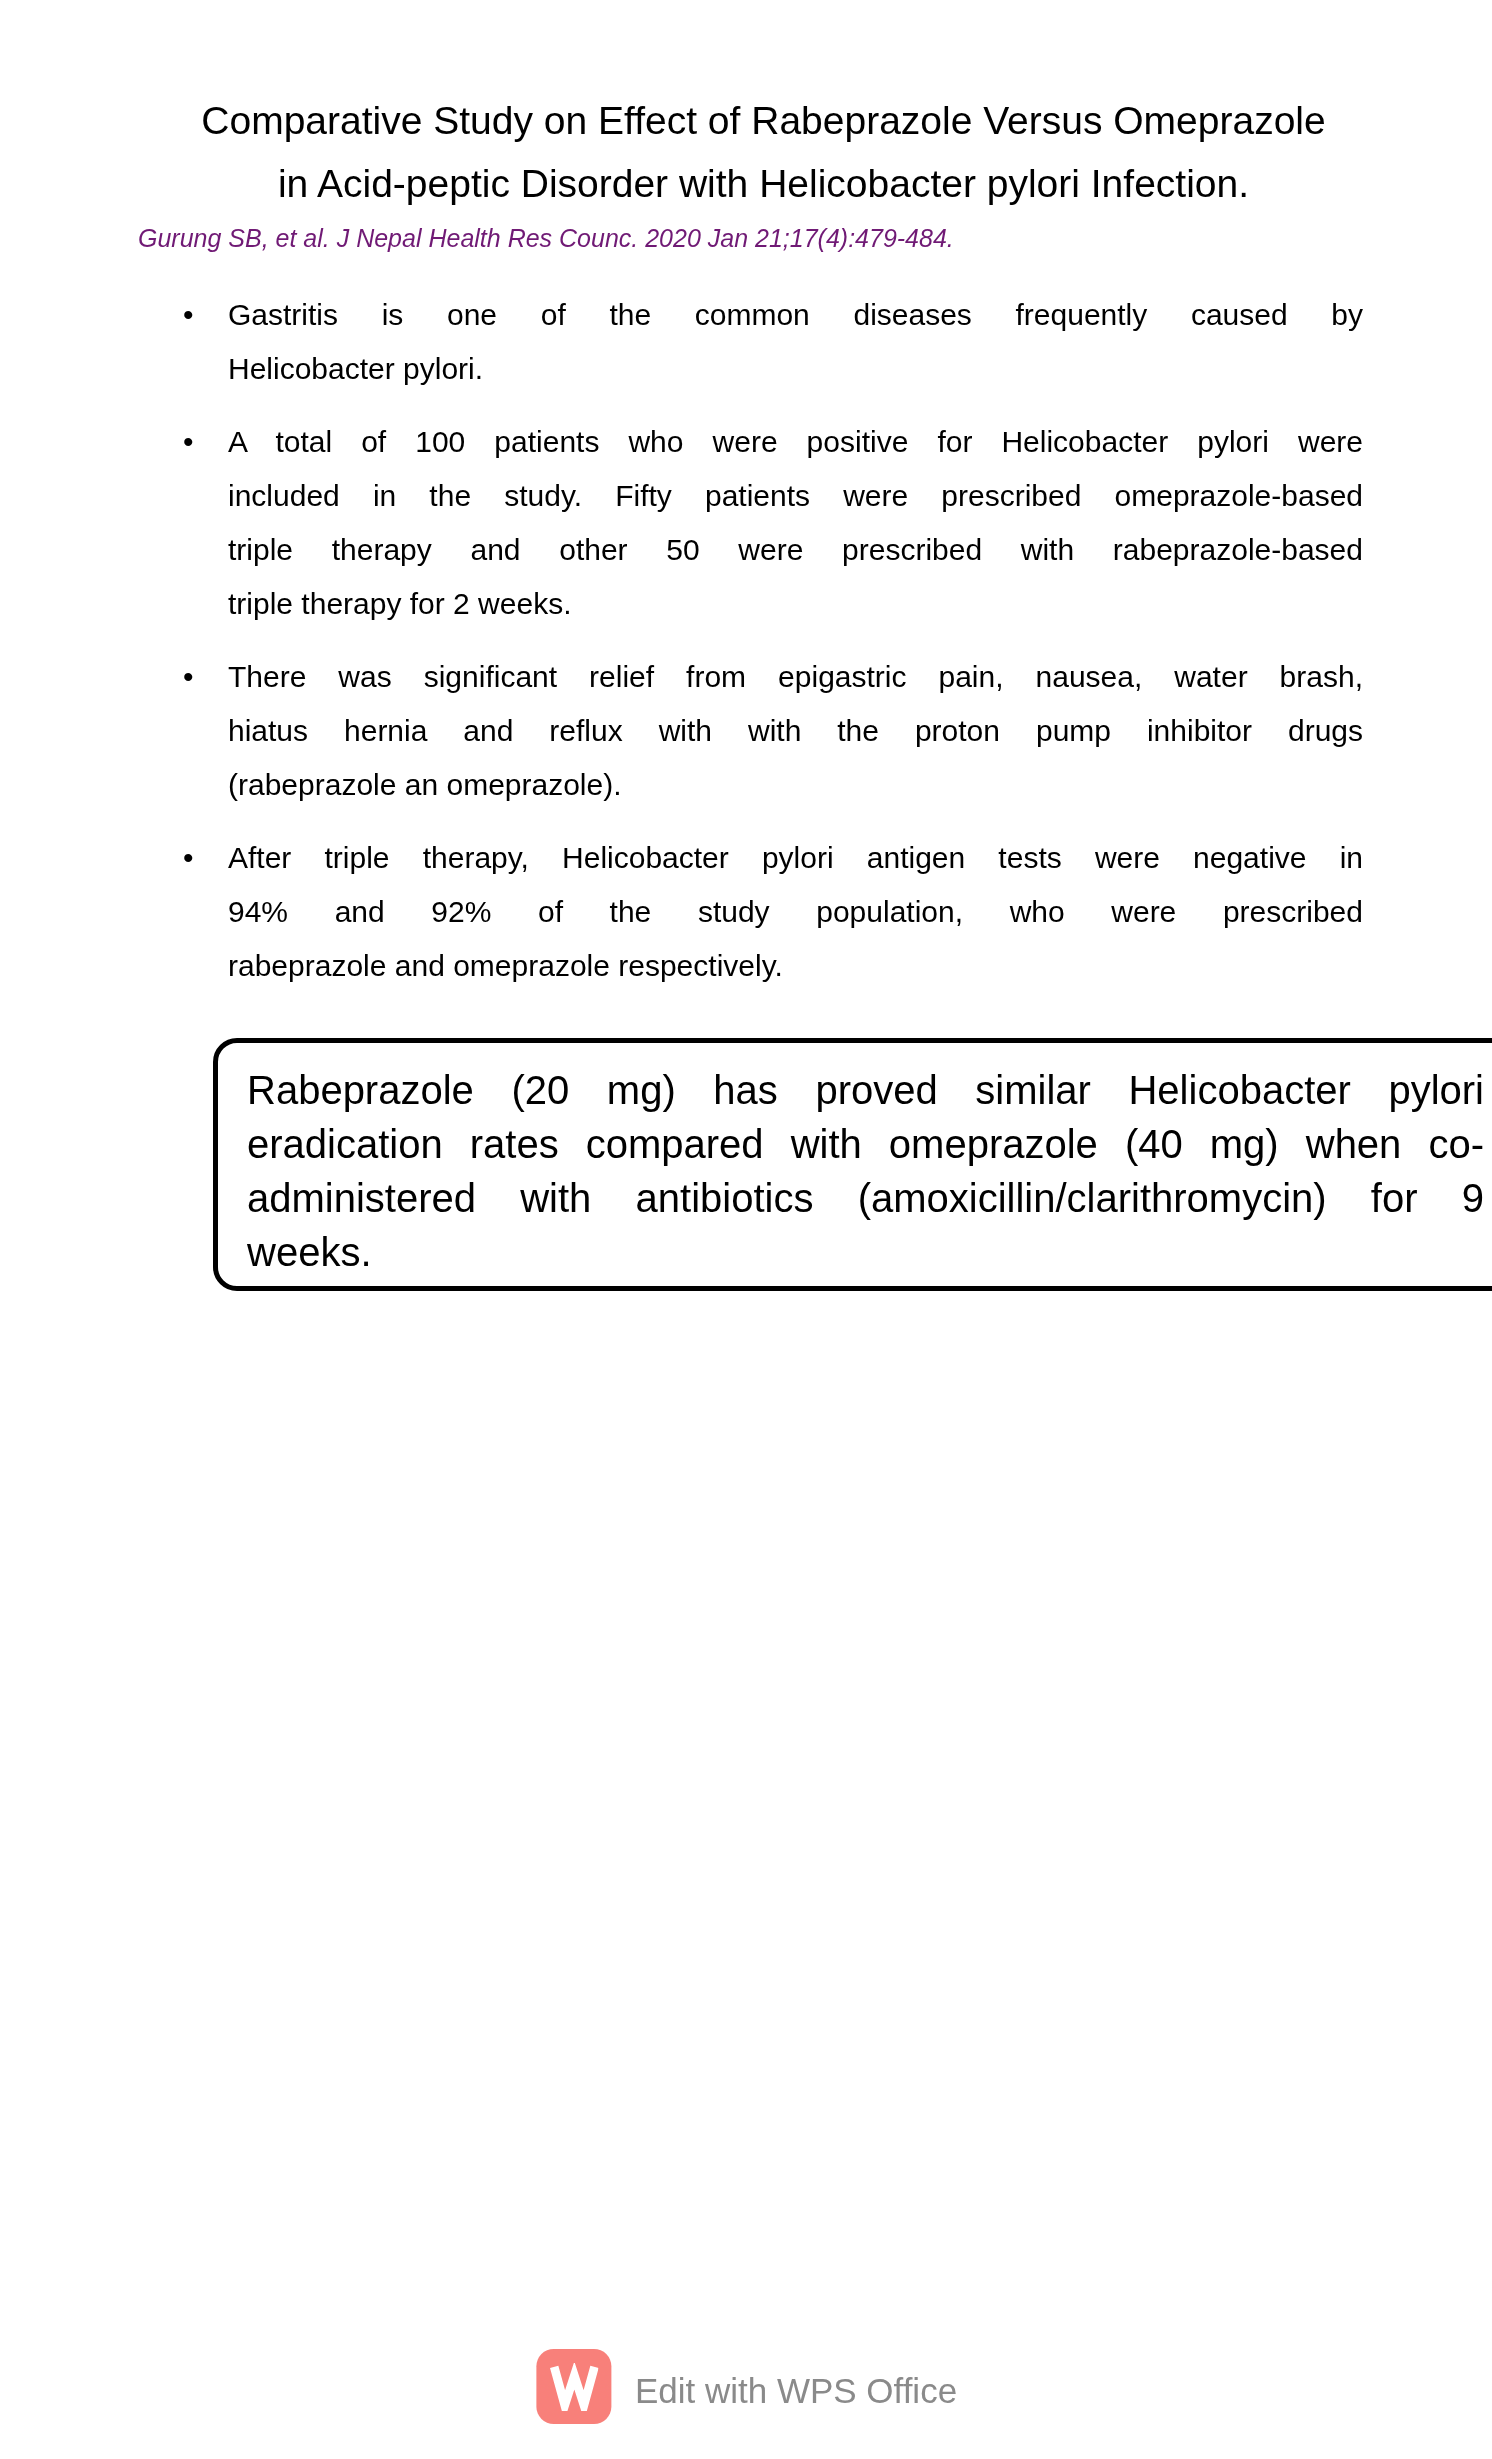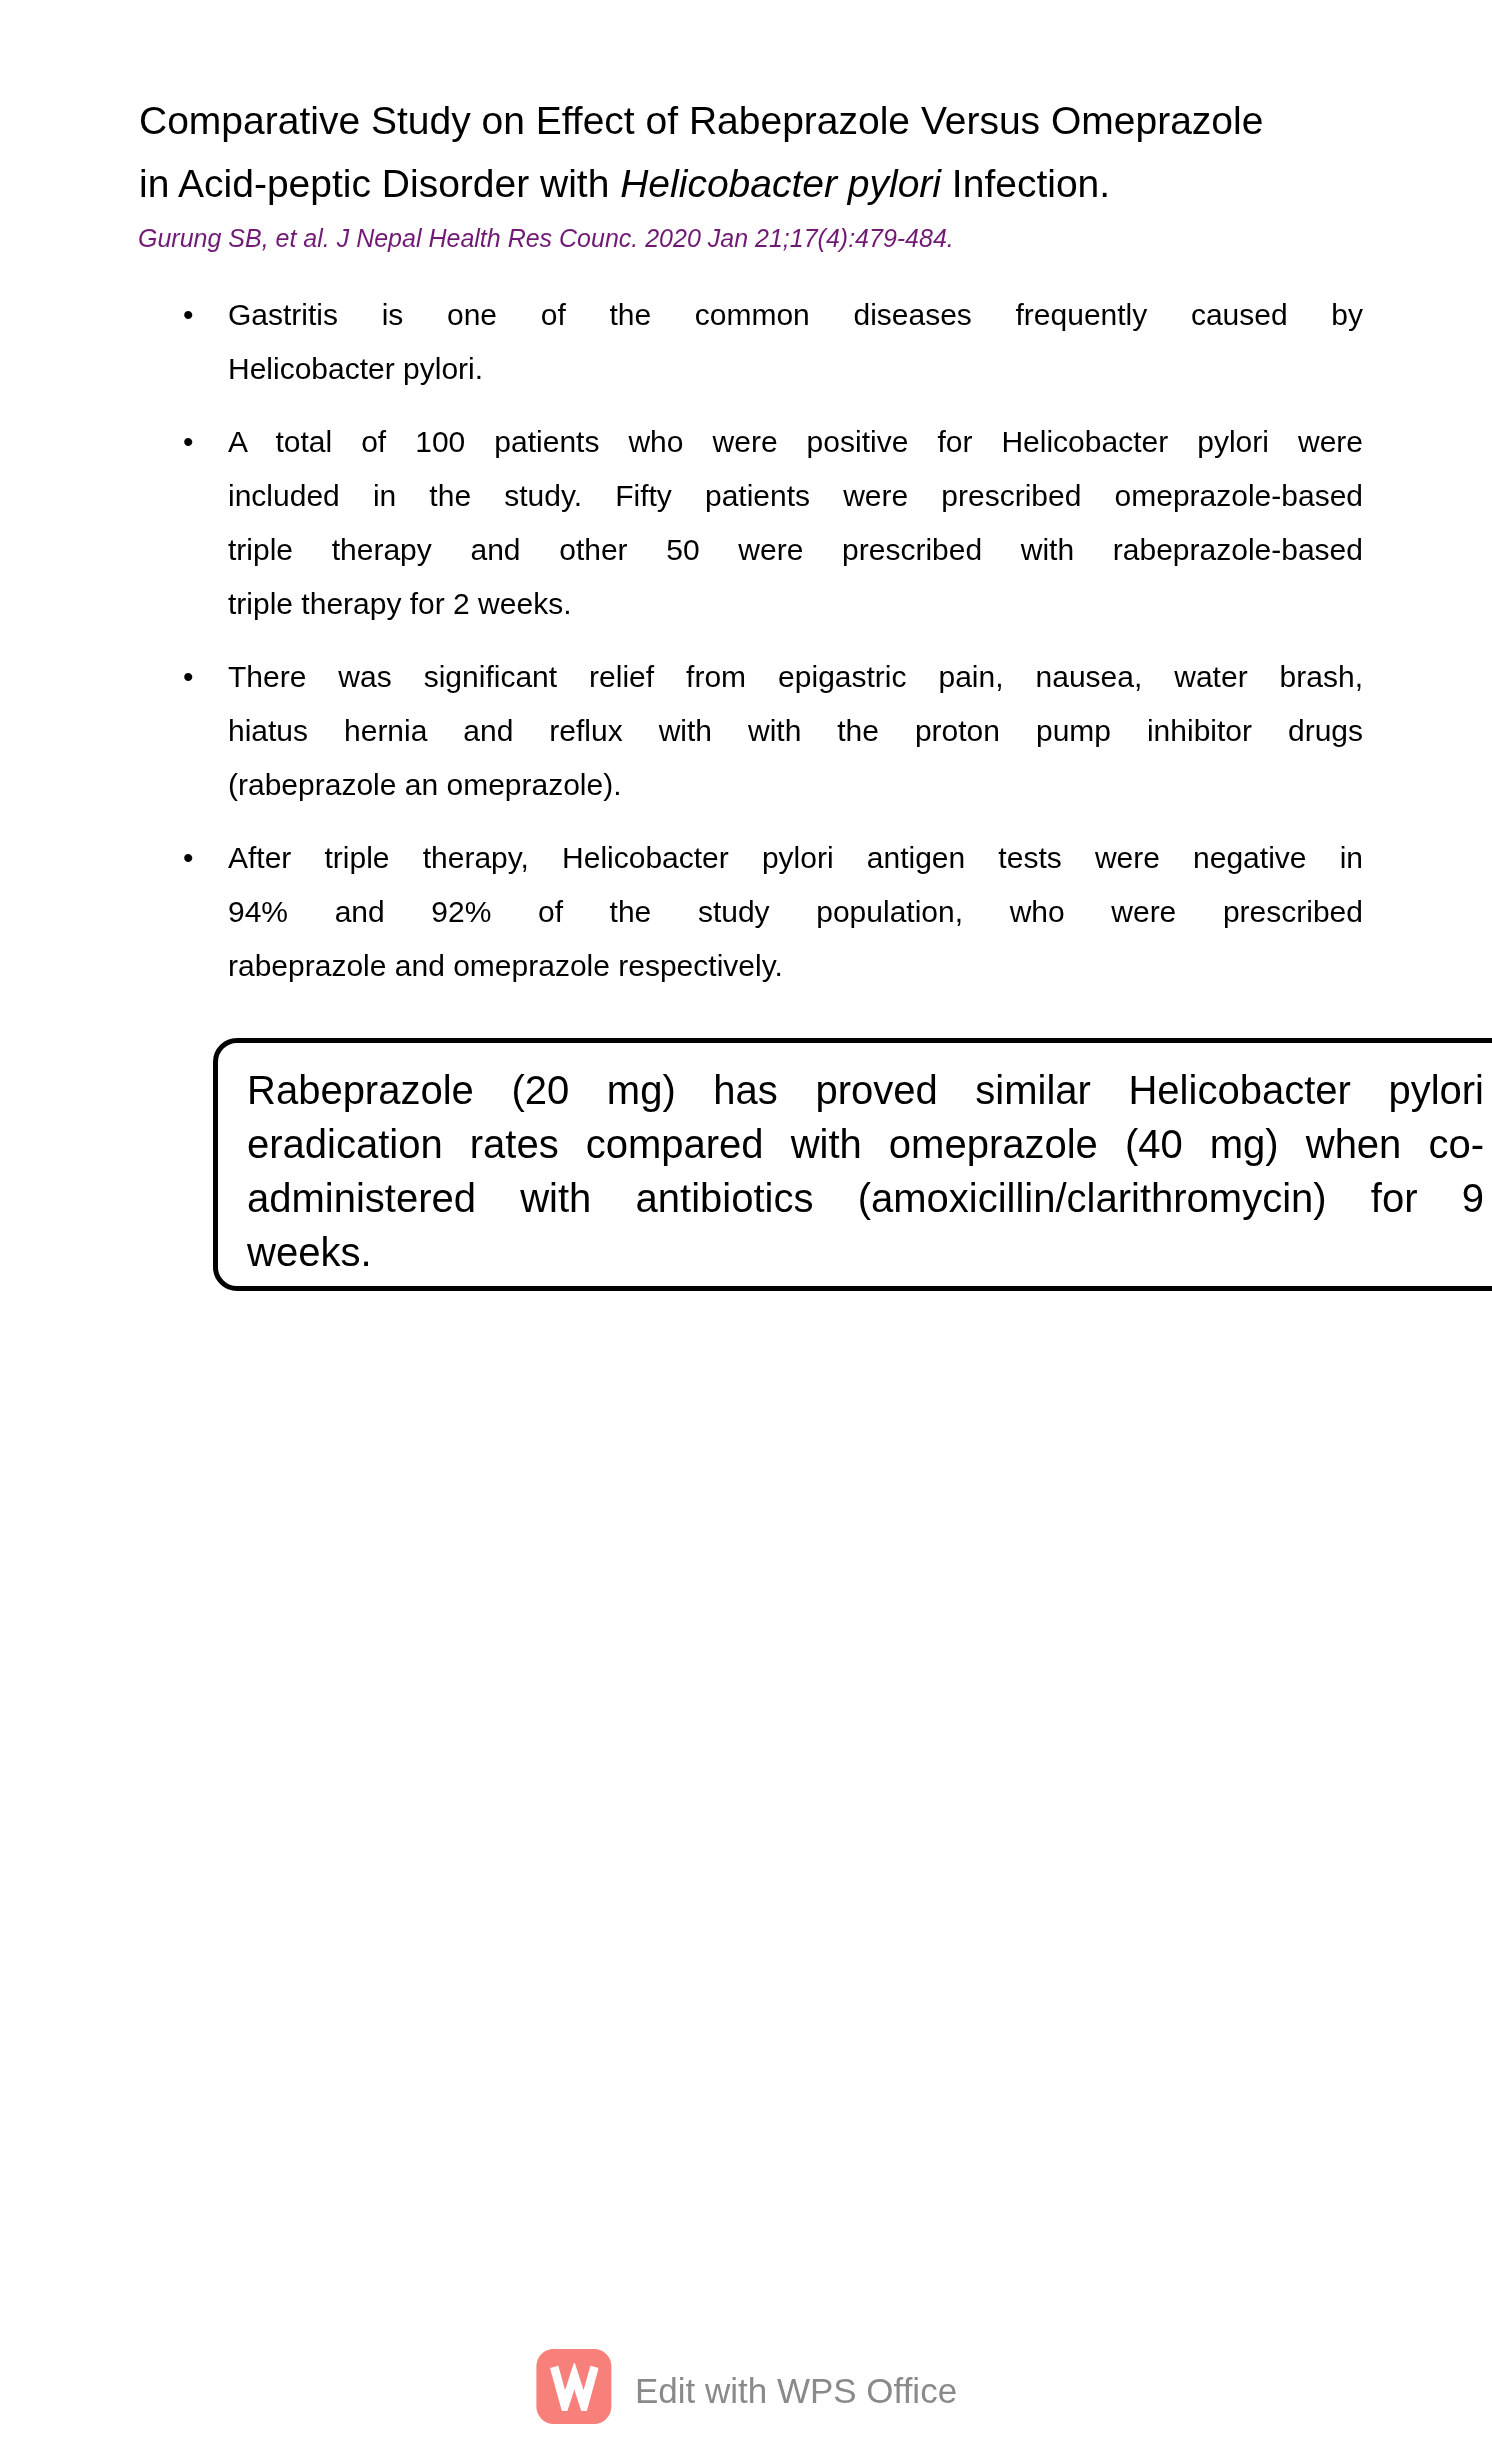--- a/index.html
+++ b/index.html
@@ -16,22 +16,22 @@
   
   .doc-title {
     position: absolute;
     left: 139px;
     top: 89px;
     width: 1249px;
     font-size: 39px;
     line-height: 63px;
     color: #000;
   }
-  .doc-title .t-line { white-space: nowrap; }
-  .doc-title .it { font-style: italic; }
+  .doc-title .t-line { white-space: nowrap; text-align: center; }
+  .doc-title .it { }
 
   
   .doc-citation {
     position: absolute;
     left: 138px;
     top: 222px;
     width: 1249px;
     font-size: 25px;
     line-height: 33px;
     font-style: italic;

